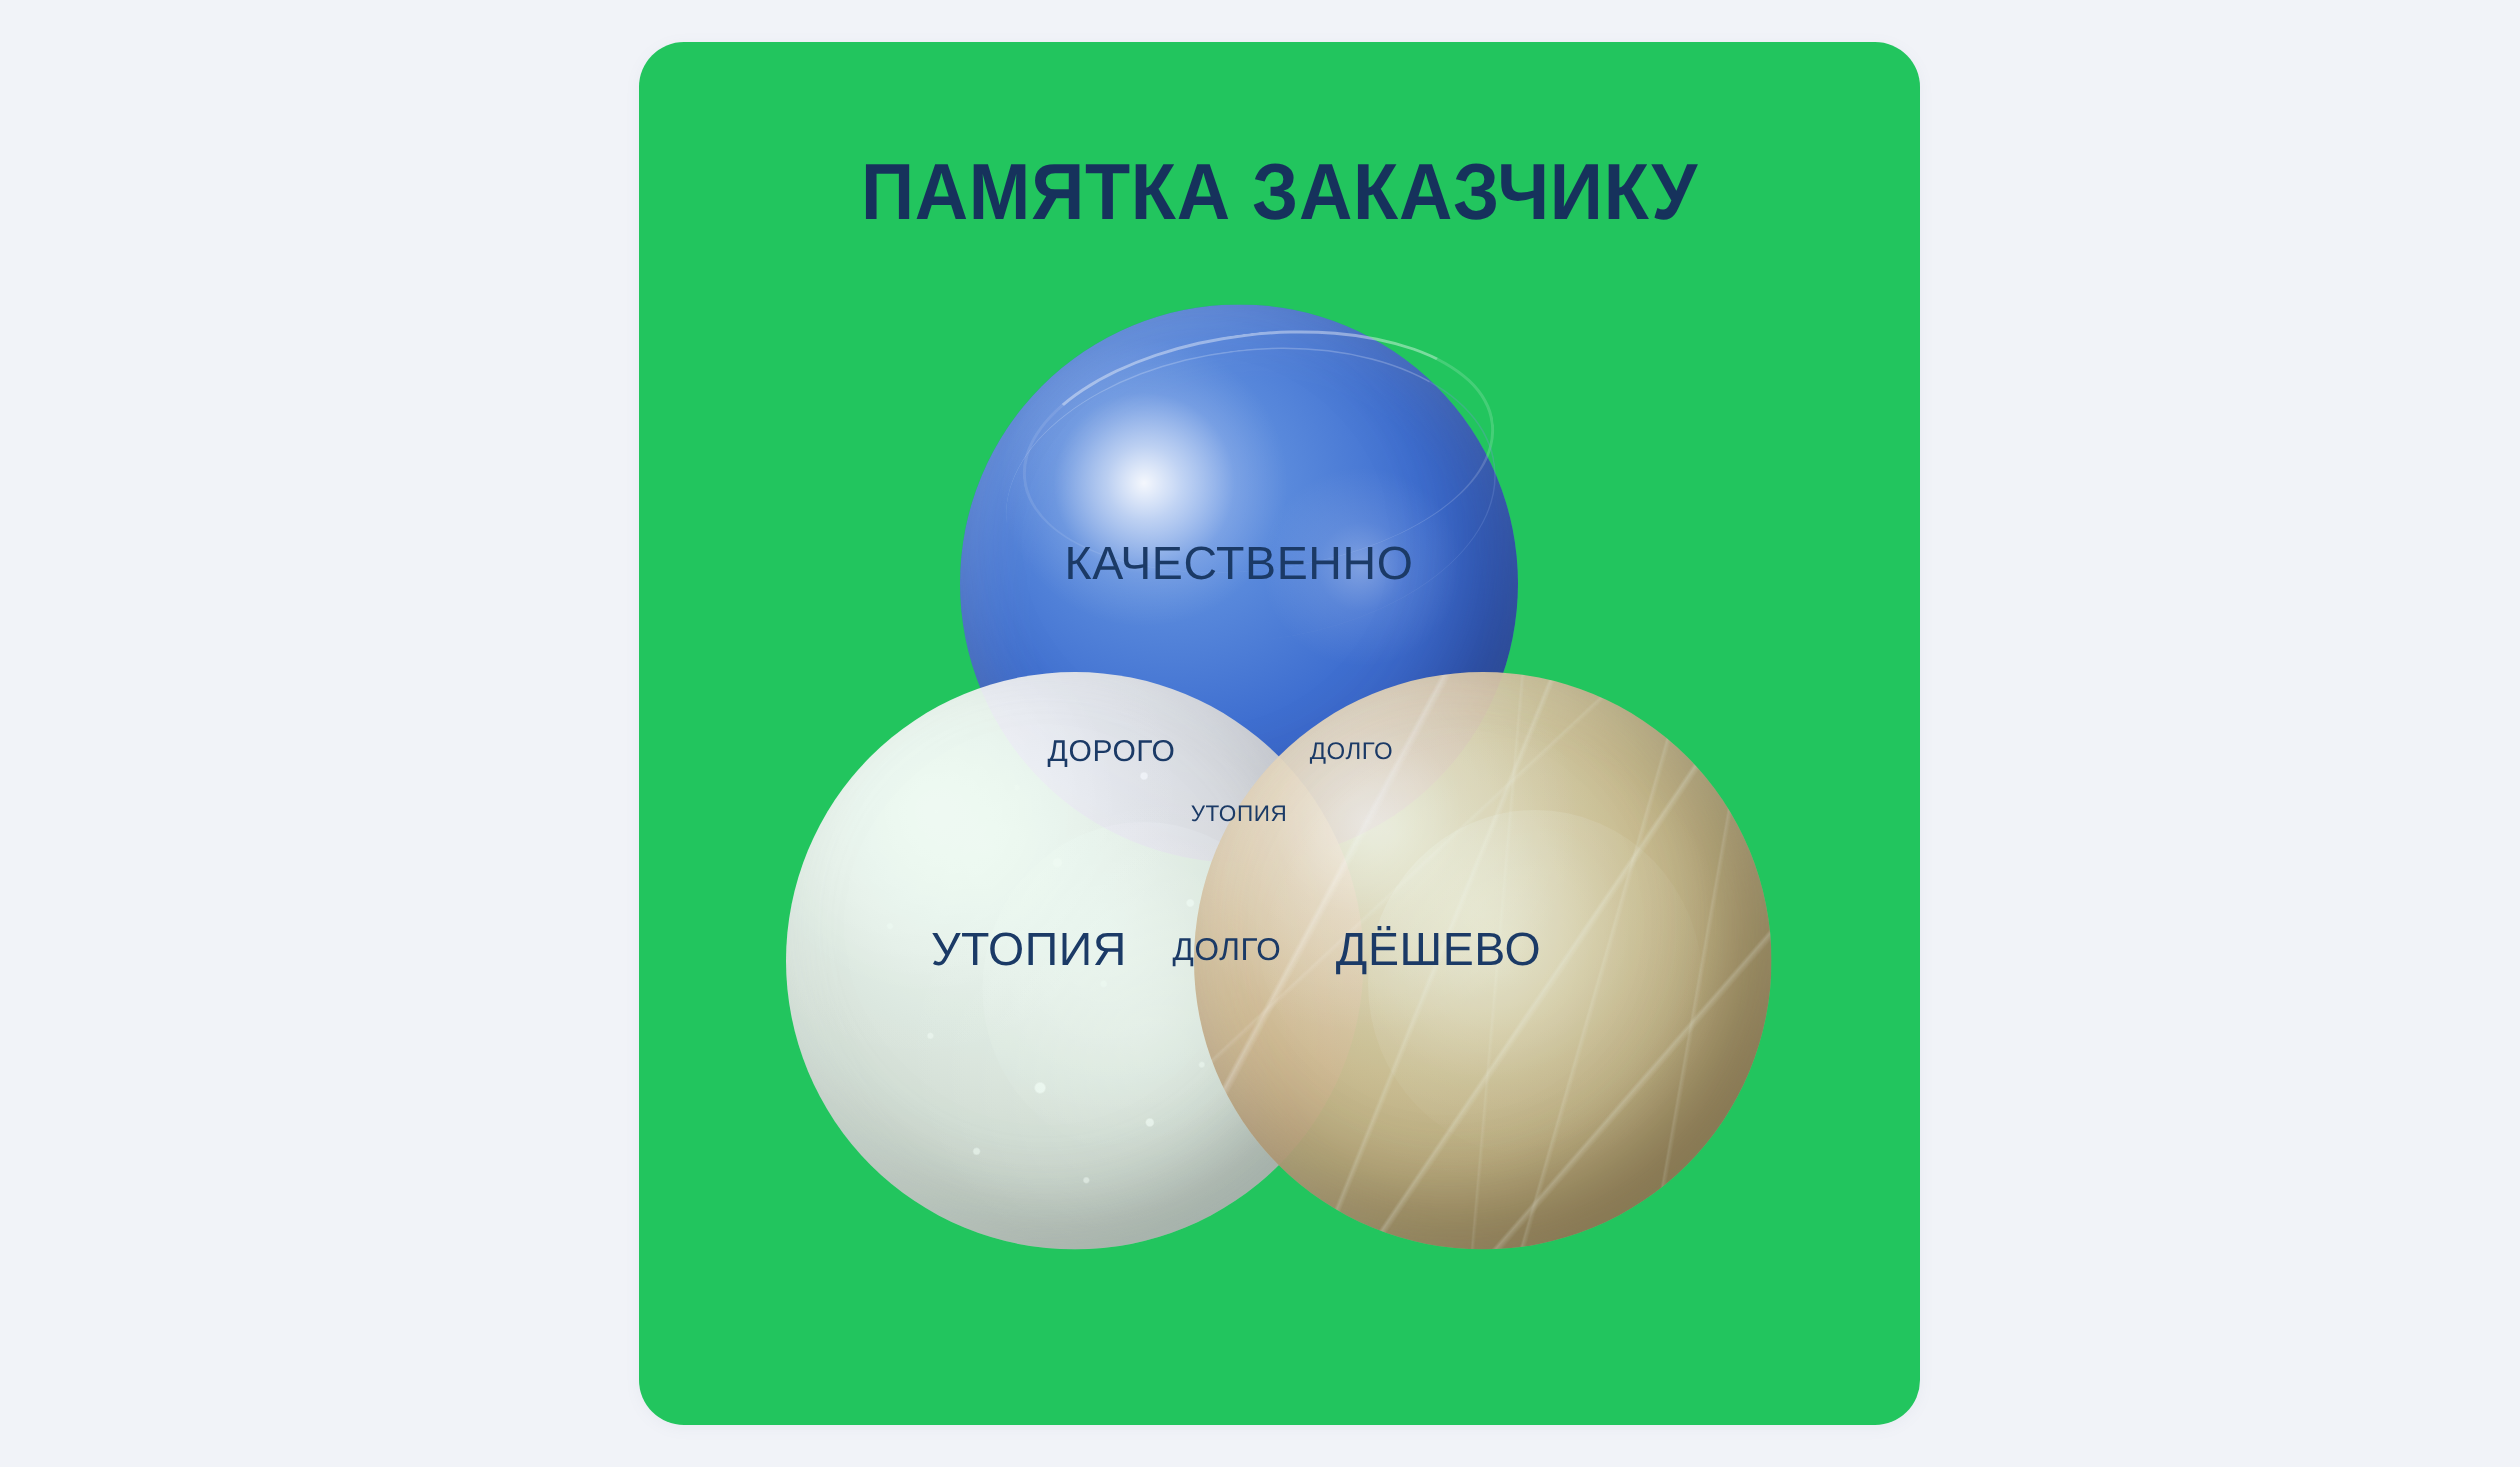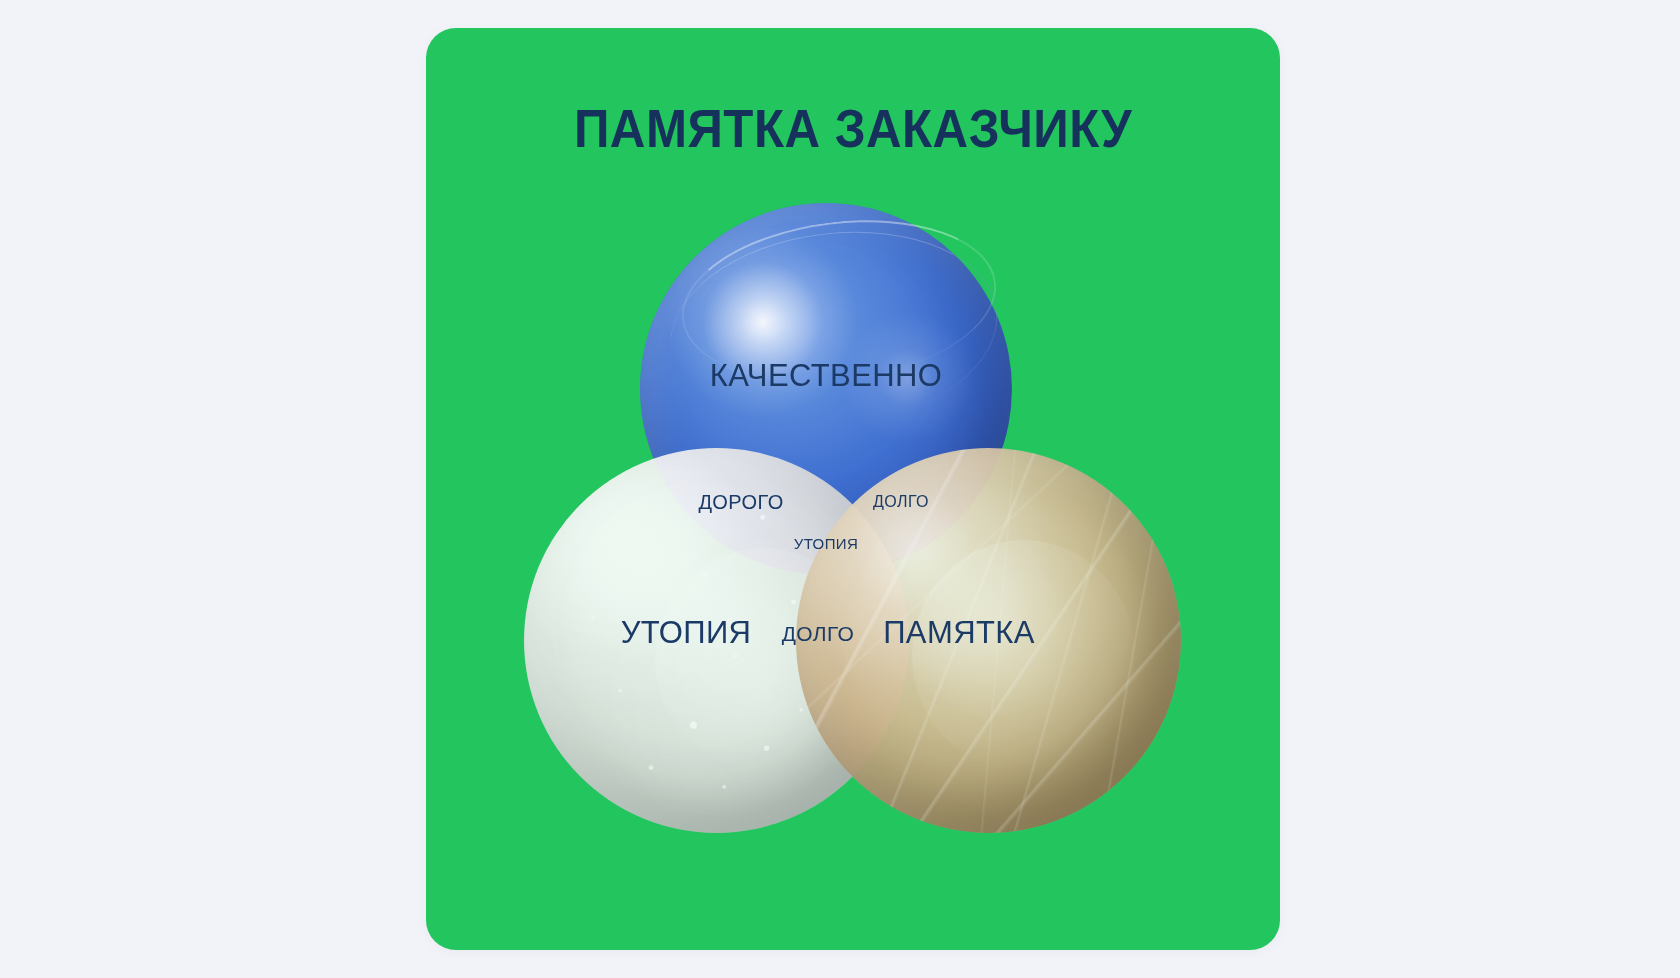--- a/index.html
+++ b/index.html
@@ -234,21 +234,21 @@
     <div class="ball" id="ball-blue"></div>
 
     <div class="ball" id="ball-silver"></div>
 
     <div class="ball" id="ball-gold"></div>
 
     <div class="lbl" id="lbl-quality">КАЧЕСТВЕННО</div>
 
     <div class="lbl" id="lbl-fast">УТОПИЯ</div>
 
-    <div class="lbl" id="lbl-cheap">ПАМЯТКА</div>
+    <div class="lbl" id="lbl-cheap">ДЁШЕВО</div>
 
     <div class="lbl" id="lbl-expensive">ДОРОГО</div>
 
     <div class="lbl" id="lbl-long">ДОЛГО</div>
 
     <div class="lbl" id="lbl-crooked">ДОЛГО</div>
 
     <div class="lbl" id="lbl-utopia">УТОПИЯ</div>
 
   </div>

